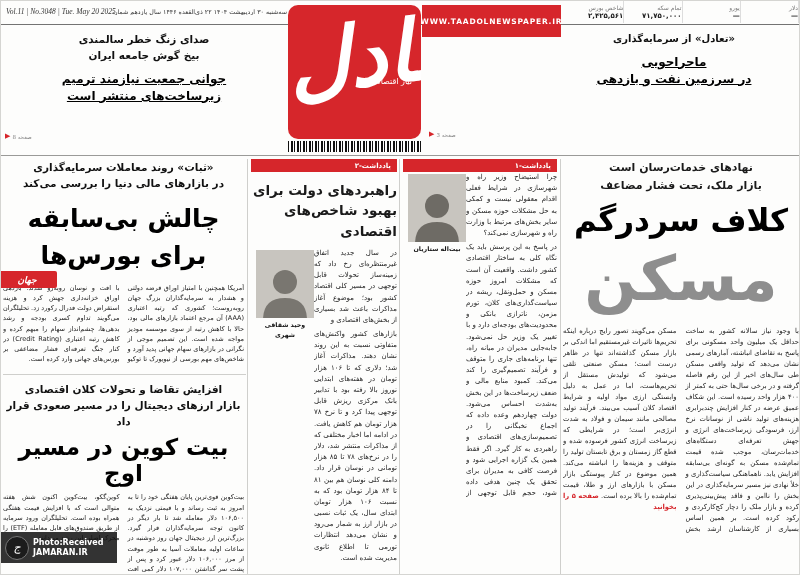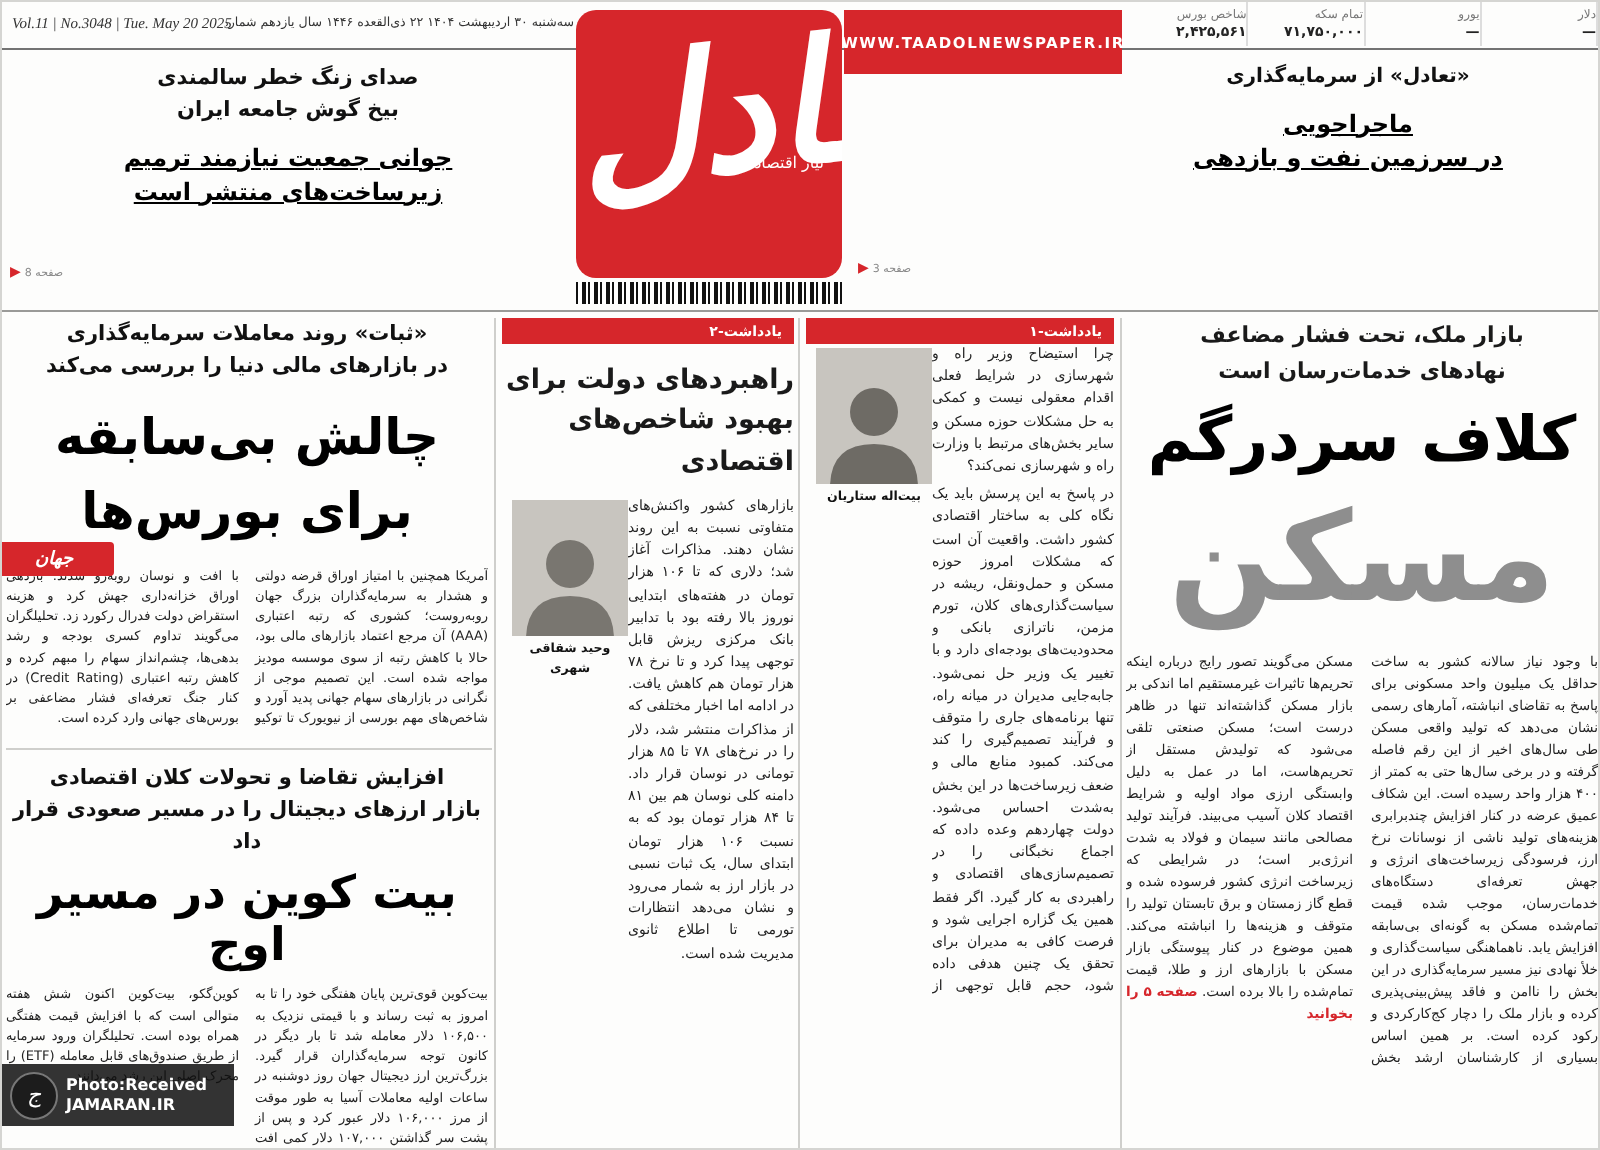--- a/index.html
+++ b/index.html
@@ -143,22 +143,22 @@
     <span>صفحه 3</span>
   </div>
 
   <div class="hrule-top"></div>
   <div class="vrule vr1"></div>
   <div class="vrule vr2"></div>
   <div class="vrule vr3"></div>
 
   <div class="lead-col">
     <div class="lead-kicker">
+      <div>نهادهای خدمات‌رسان است</div>
       <div>بازار ملک، تحت فشار مضاعف</div>
-      <div>نهادهای خدمات‌رسان است</div>
     </div>
     <div class="lead-headline">کلاف سردرگم</div>
     <div class="lead-headline2">مسکن</div>
     <div class="lead-body">
       <span>با وجود نیاز سالانه کشور به ساخت حداقل یک میلیون واحد مسکونی برای پاسخ به تقاضای انباشته، آمارهای رسمی نشان می‌دهد که تولید واقعی مسکن طی سال‌های اخیر از این رقم فاصله گرفته و در برخی سال‌ها حتی به کمتر از ۴۰۰ هزار واحد رسیده است. این شکاف عمیق عرضه در کنار افزایش چندبرابری هزینه‌های تولید ناشی از نوسانات نرخ ارز، فرسودگی زیرساخت‌های انرژی و جهش تعرفه‌ای دستگاه‌های خدمات‌رسان، موجب شده قیمت تمام‌شده مسکن به گونه‌ای بی‌سابقه افزایش یابد. ناهماهنگی سیاست‌گذاری و خلأ نهادی نیز مسیر سرمایه‌گذاری در این بخش را ناامن و فاقد پیش‌بینی‌پذیری کرده و بازار ملک را دچار کج‌کارکردی و رکود کرده است. بر همین اساس بسیاری از کارشناسان ارشد بخش مسکن می‌گویند تصور رایج درباره اینکه تحریم‌ها تاثیرات غیرمستقیم اما اندکی بر بازار مسکن گذاشته‌اند تنها در ظاهر درست است؛ مسکن صنعتی تلقی می‌شود که تولیدش مستقل از تحریم‌هاست، اما در عمل به دلیل وابستگی ارزی مواد اولیه و شرایط اقتصاد کلان آسیب می‌بیند. فرآیند تولید مصالحی مانند سیمان و فولاد به شدت انرژی‌بر است؛ در شرایطی که زیرساخت انرژی کشور فرسوده شده و قطع گاز زمستان و برق تابستان تولید را متوقف و هزینه‌ها را انباشته می‌کند. همین موضوع در کنار پیوستگی بازار مسکن با بازارهای ارز و طلا، قیمت تمام‌شده را بالا برده است. </span>
       <span class="read-more">صفحه ۵ را بخوانید</span>
     </div>
   </div>
 
   <div class="note-col note1">
@@ -187,20 +187,21 @@
     <div class="note-intro">
       <div class="photo-wrap">
         <div class="photo">
           <svg width="58" height="60" viewBox="0 0 58 60">
             <circle cx="29" cy="22" r="12" fill="#7a766f"></circle>
             <path d="M7 60 Q7 38 29 38 Q51 38 51 60 Z" fill="#7a766f"></path>
           </svg>
         </div>
         <div class="photo-caption">وحید شقاقی شهری</div>
       </div>
+      <span>در سال جدید اتفاق غیرمنتظره‌ای رخ داد که زمینه‌ساز تحولات قابل توجهی در مسیر کلی اقتصاد کشور بود؛ موضوع آغاز مذاکرات باعث شد بسیاری از بخش‌های اقتصادی و</span>
     </div>
     <div class="note-body">بازارهای کشور واکنش‌های متفاوتی نسبت به این روند نشان دهند. مذاکرات آغاز شد؛ دلاری که تا ۱۰۶ هزار تومان در هفته‌های ابتدایی نوروز بالا رفته بود با تدابیر بانک مرکزی ریزش قابل توجهی پیدا کرد و تا نرخ ۷۸ هزار تومان هم کاهش یافت. در ادامه اما اخبار مختلفی که از مذاکرات منتشر شد، دلار را در نرخ‌های ۷۸ تا ۸۵ هزار تومانی در نوسان قرار داد. دامنه کلی نوسان هم بین ۸۱ تا ۸۴ هزار تومان بود که به نسبت ۱۰۶ هزار تومان ابتدای سال، یک ثبات نسبی در بازار ارز به شمار می‌رود و نشان می‌دهد انتظارات تورمی تا اطلاع ثانوی مدیریت شده است.</div>
   </div>
 
   <div class="left-col">
     <div class="kicker">
       <div>«ثبات» روند معاملات سرمایه‌گذاری</div>
       <div>در بازارهای مالی دنیا را بررسی می‌کند</div>
     </div>
     <div class="bourse-headline">

